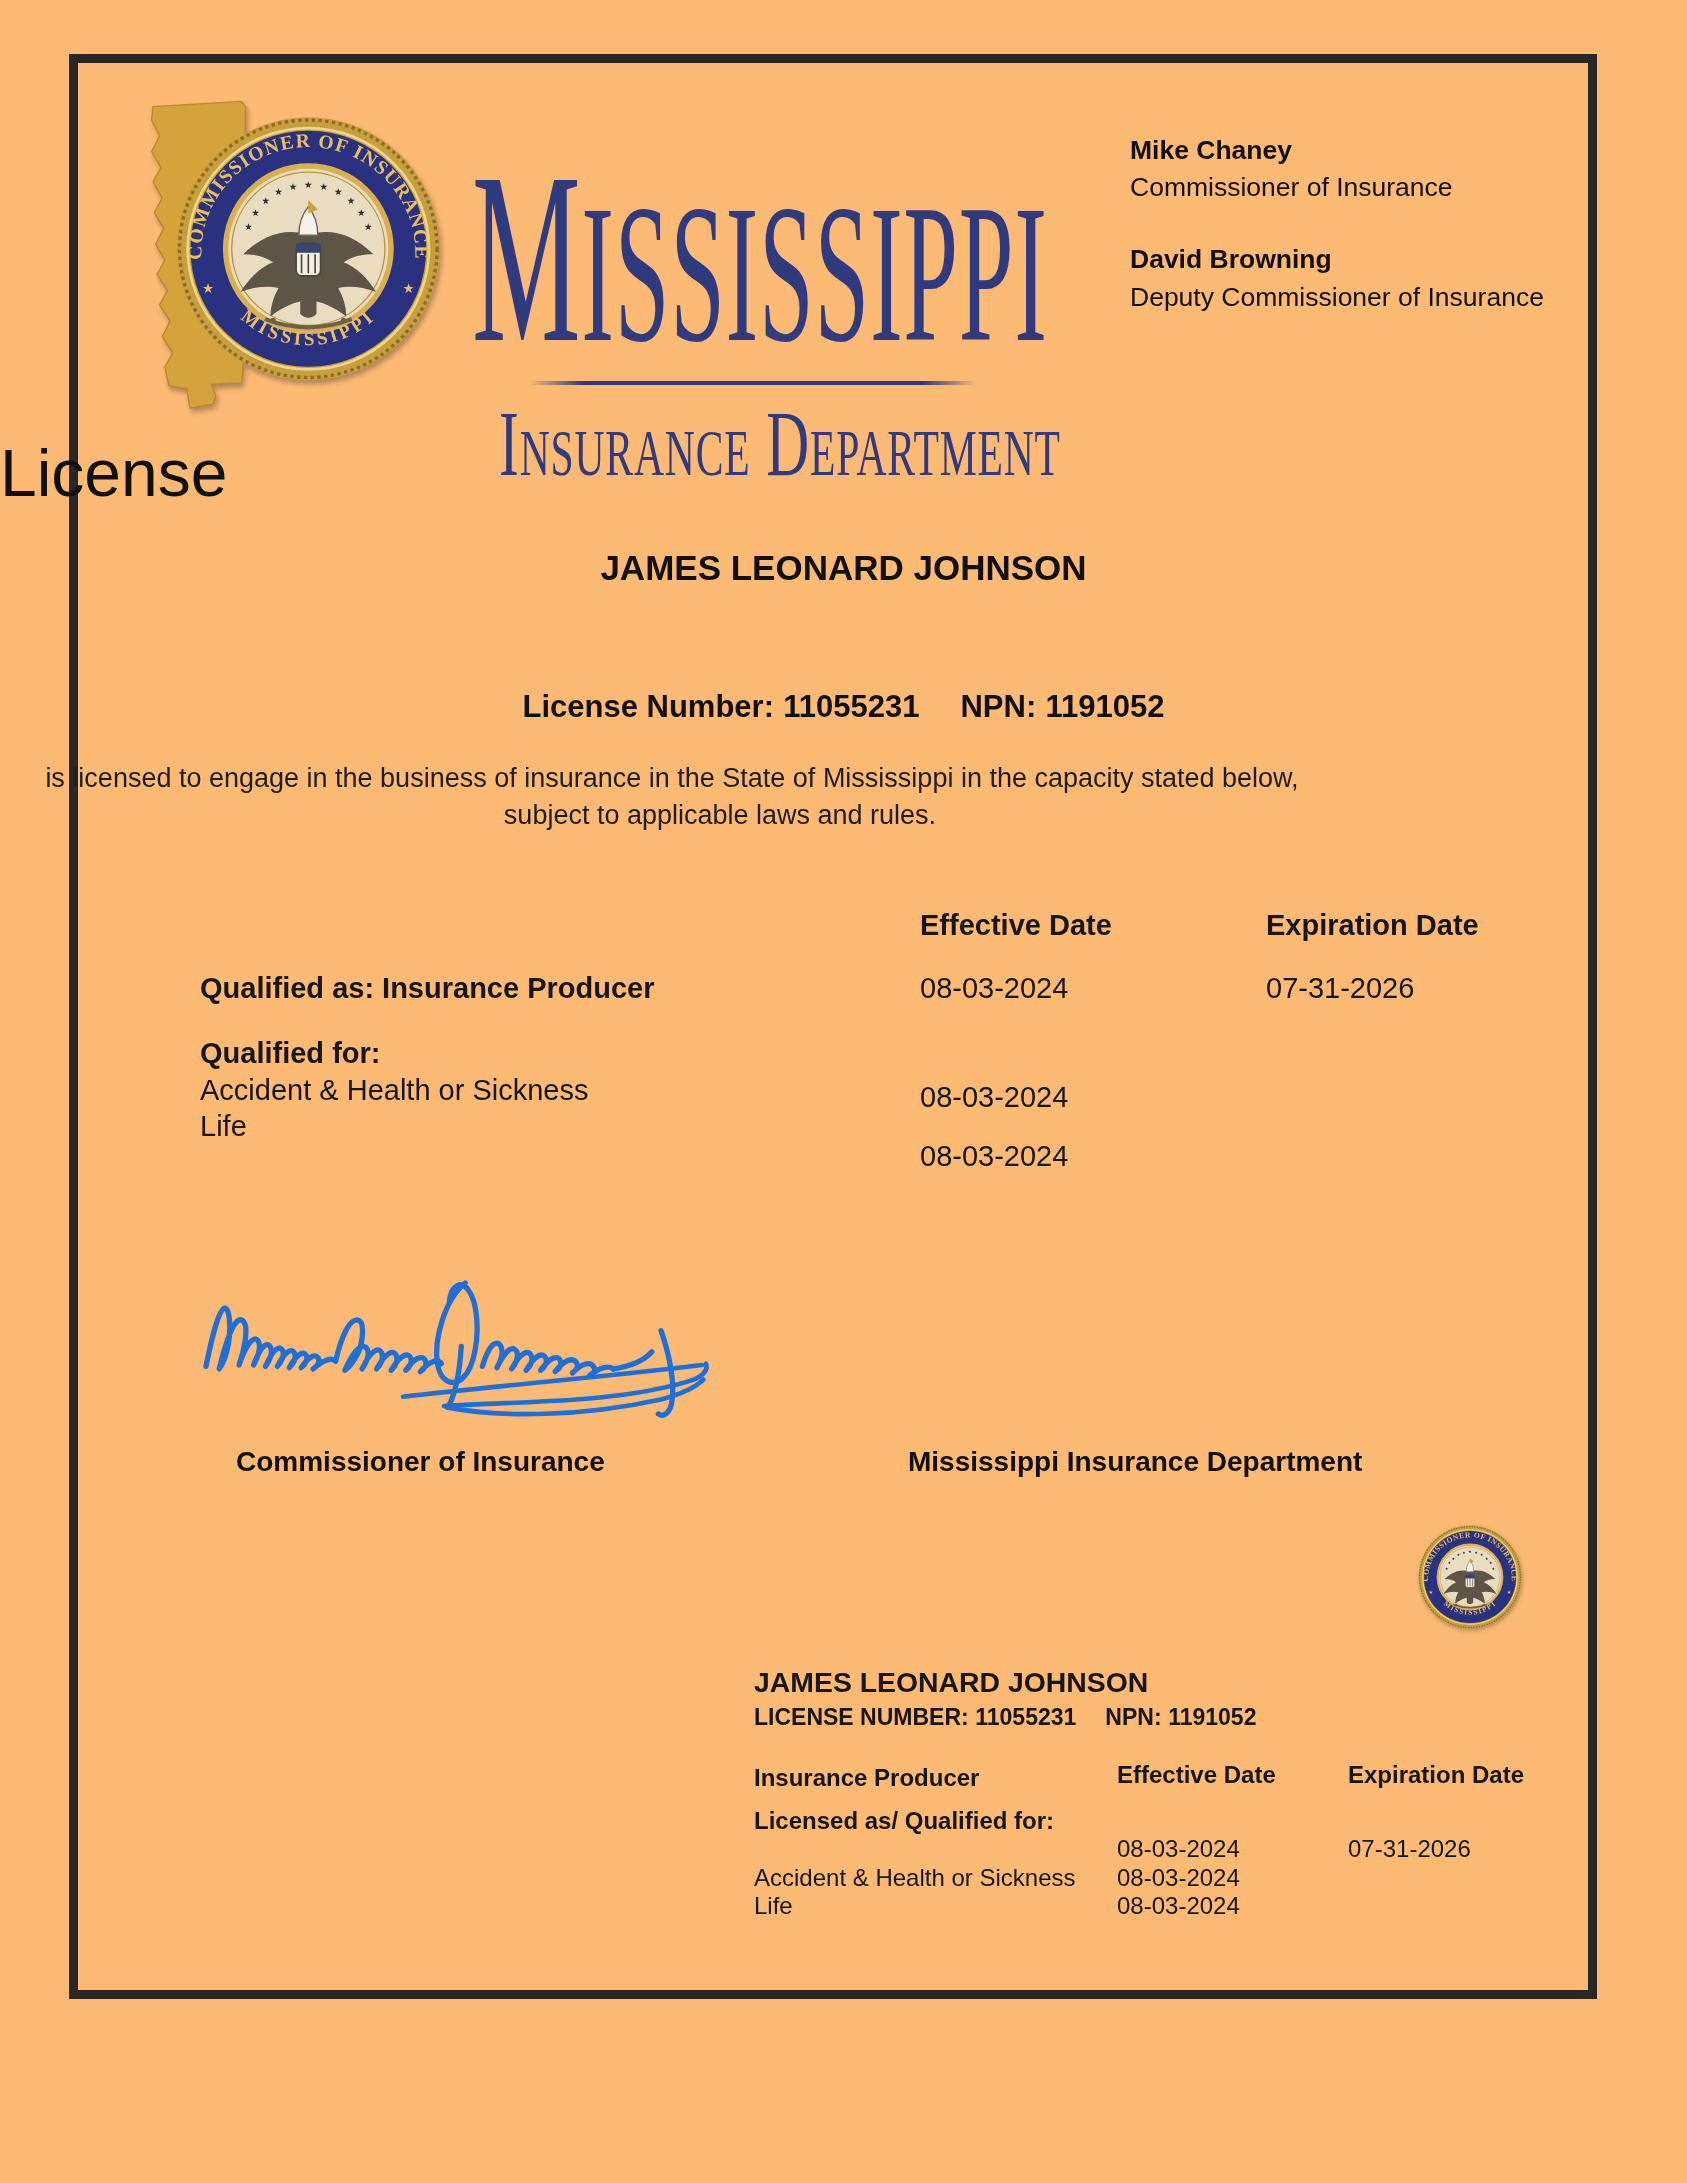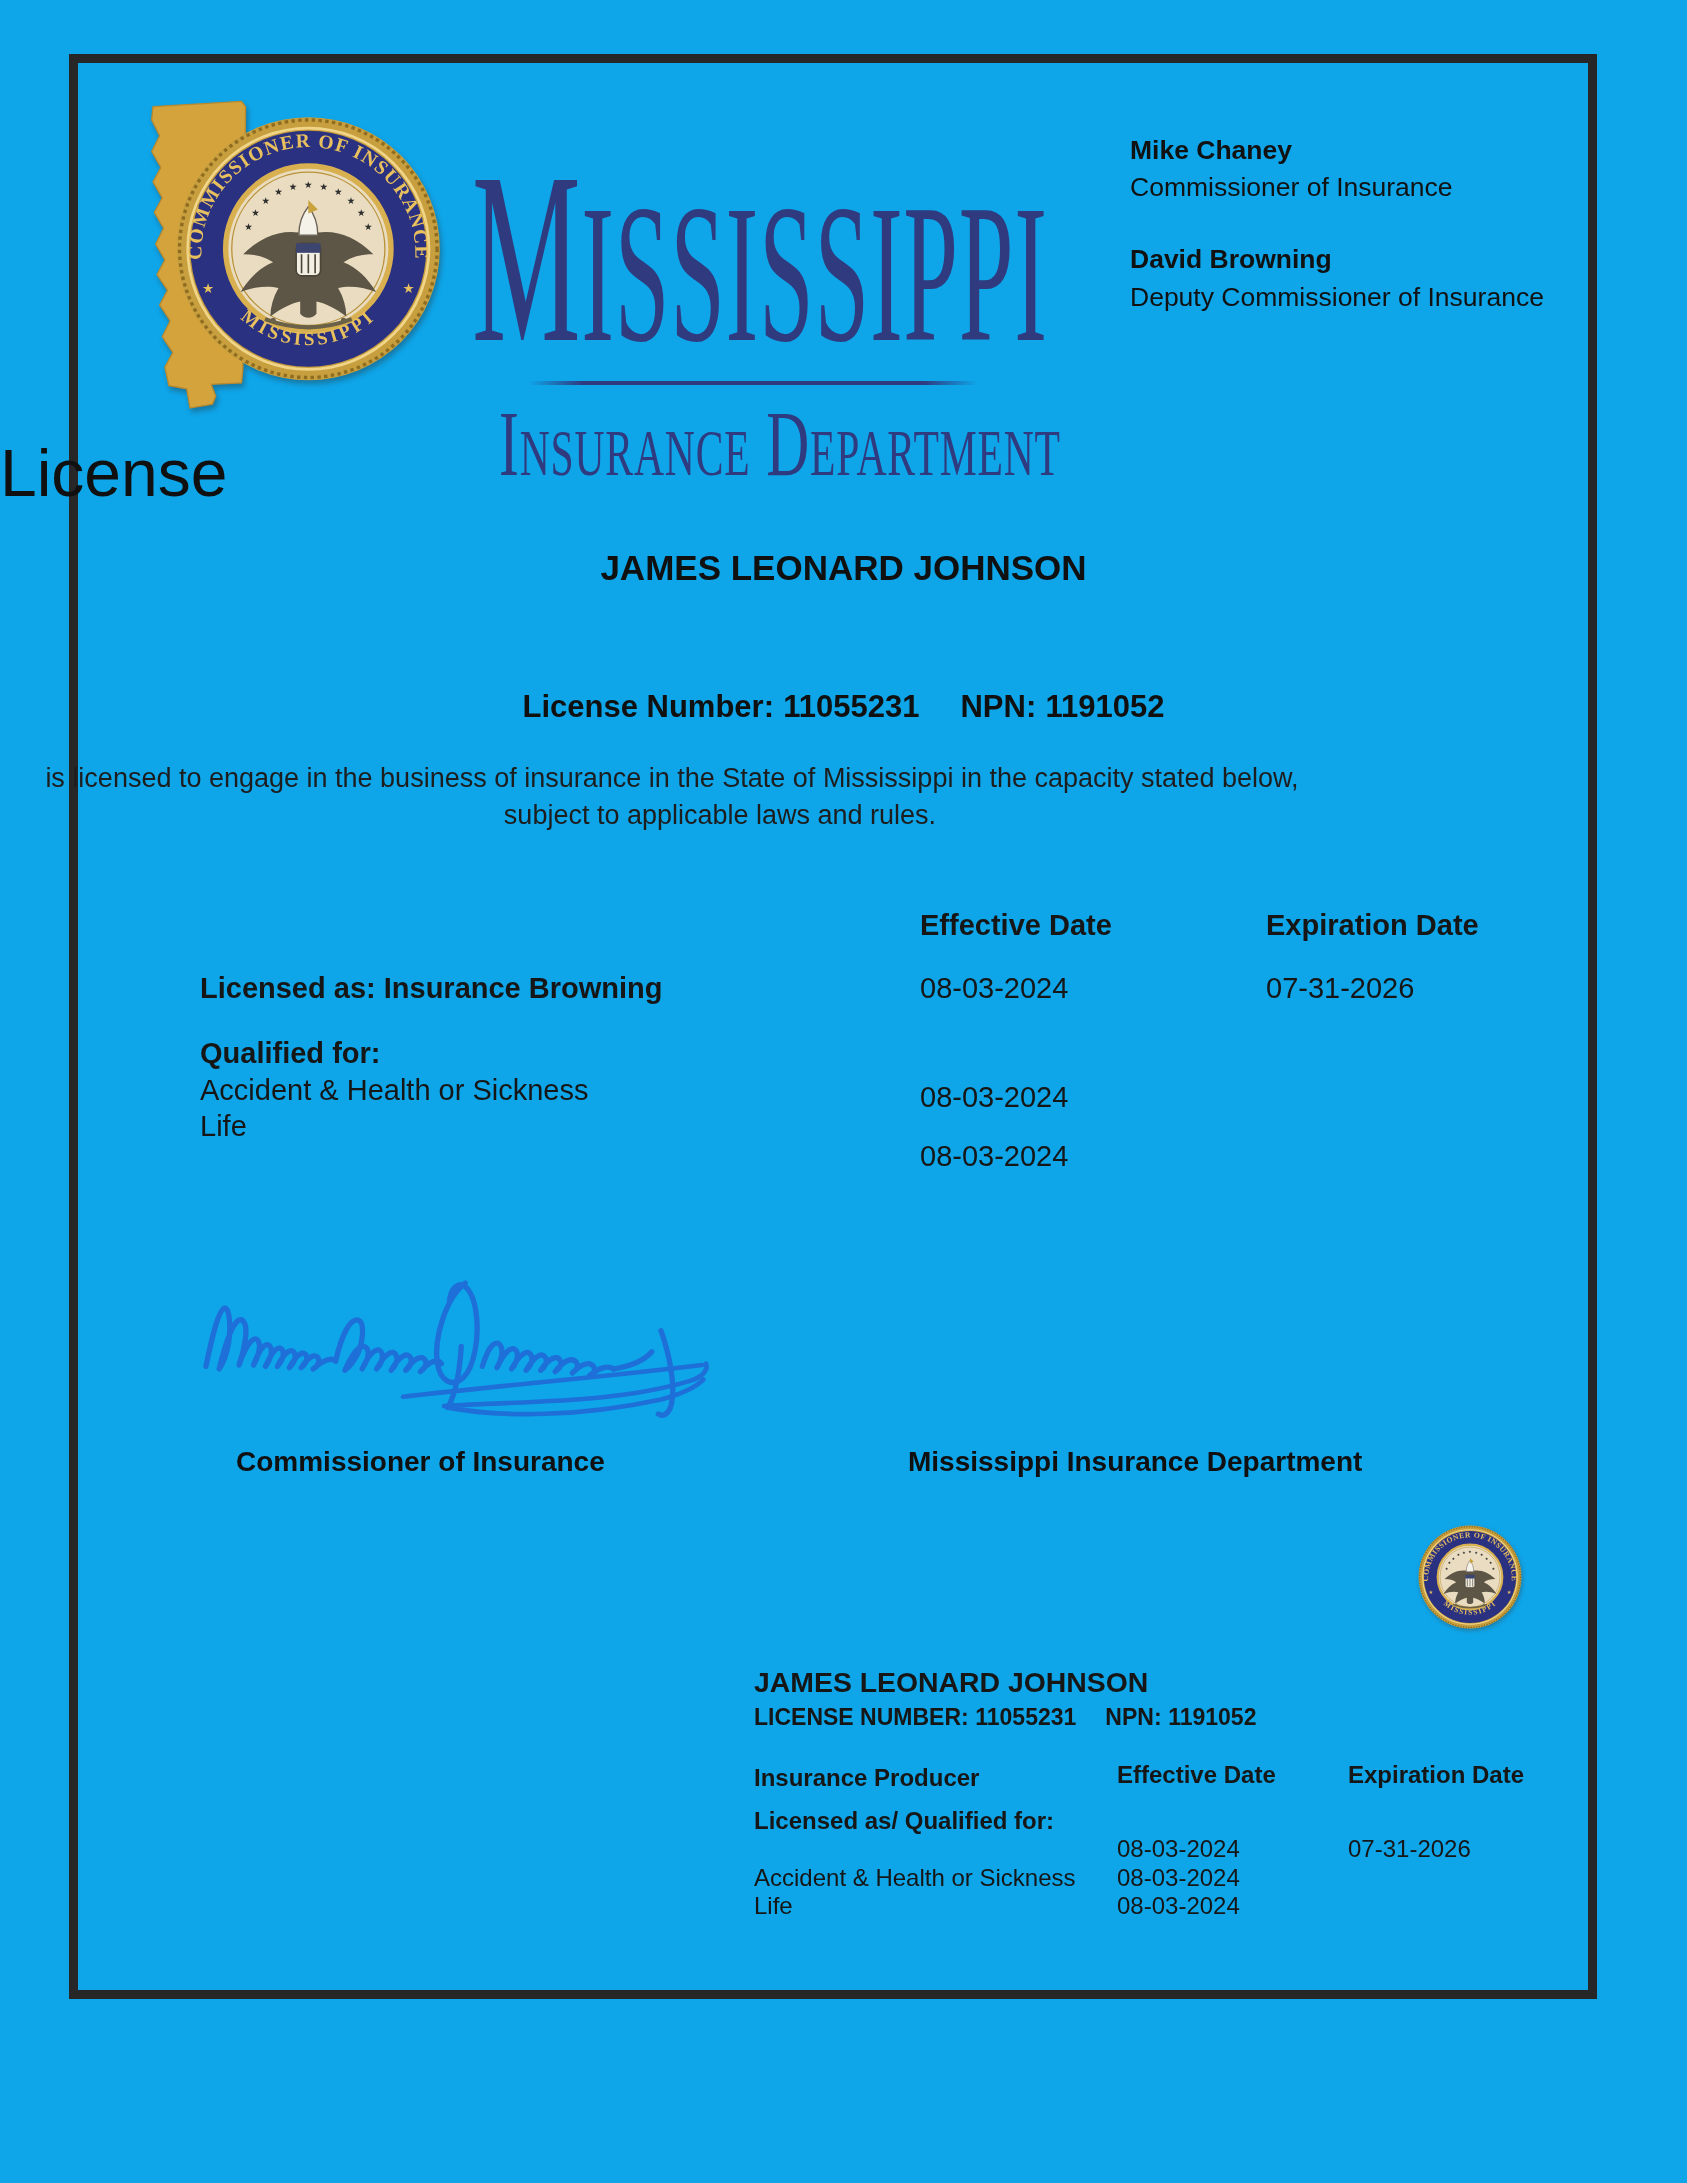--- a/index.html
+++ b/index.html
@@ -1,17 +1,17 @@
 <!DOCTYPE html>
 <html style="font-size:10.6px"><head>
 <meta charset="utf-8">
 <style>
   html,body { margin:0; padding:0; background:#ffffff; }
   .page {
-    position:relative; width:1687px; height:2183px; background:#0ea5e9;
+    position:relative; width:1687px; height:2183px; background:#fdba74;
     font-family:"Liberation Sans", sans-serif; color:#161616; overflow:hidden;
   }
   .abs { position:absolute; }
   .b { font-weight:bold; }
   .frame {
     position:absolute; left:69px; top:54px; width:1510px; height:1927px;
     border:9.3px solid #272727;
   }
   
   .logo-svg { position:absolute; left:112px; top:97px; width:353px; height:322px;
@@ -133,21 +133,21 @@
   <div class="num-line">
     <span>License Number:</span><span class="sp"></span><span>11055231</span><span class="gap"></span><span>NPN:</span><span class="sp"></span><span>1191052</span>
   </div>
 
   <div class="body-par" style="top:762px;">is licensed to engage in the business of insurance in the State of Mississippi in the capacity stated below,</div>
   <div class="body-par" style="top:799px;margin-left:48px;">subject to applicable laws and rules.</div>
 
   <div class="abs t44 b" style="left:920px; top:908px;">Effective Date</div>
   <div class="abs t44 b" style="left:1266px; top:908px;">Expiration Date</div>
 
-  <div class="abs t44 b" style="left:200px; top:971px;">Licensed as: Insurance Browning</div>
+  <div class="abs t44 b" style="left:200px; top:971px;">Qualified as: Insurance Producer</div>
   <div class="abs t44" style="left:920px; top:971px;">08-03-2024</div>
   <div class="abs t44" style="left:1266px; top:971px;">07-31-2026</div>
 
   <div class="abs t44 b" style="left:200px; top:1036px;">Qualified for:</div>
   <div class="abs t44" style="left:200px; top:1073px;">Accident &amp; Health or Sickness</div>
   <div class="abs t44" style="left:920px; top:1080px;">08-03-2024</div>
   <div class="abs t44" style="left:200px; top:1109px;">Life</div>
   <div class="abs t44" style="left:920px; top:1139px;">08-03-2024</div>
 
   <svg class="sig-svg" viewBox="0 0 830 240" aria-hidden="true">

